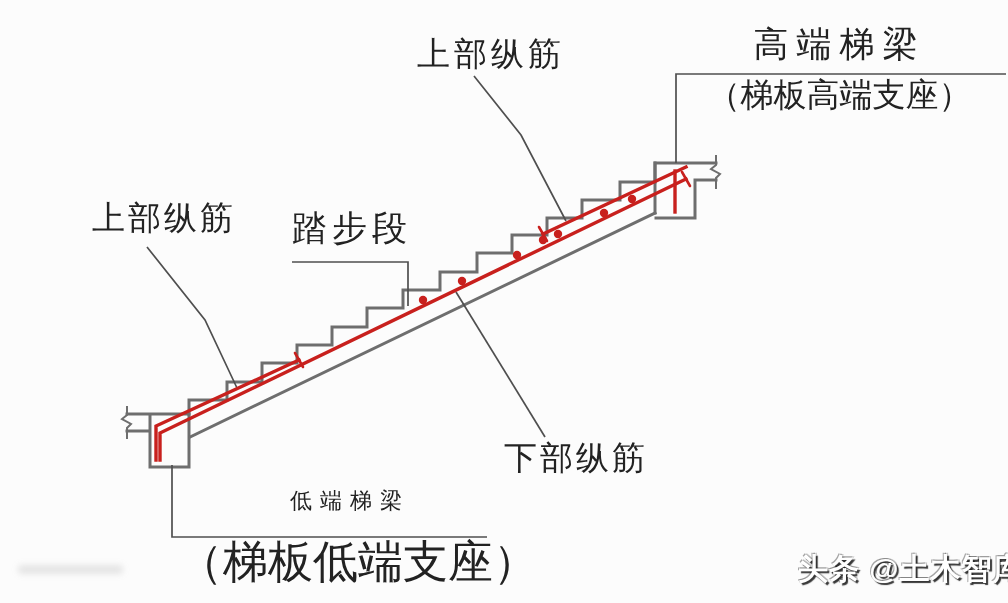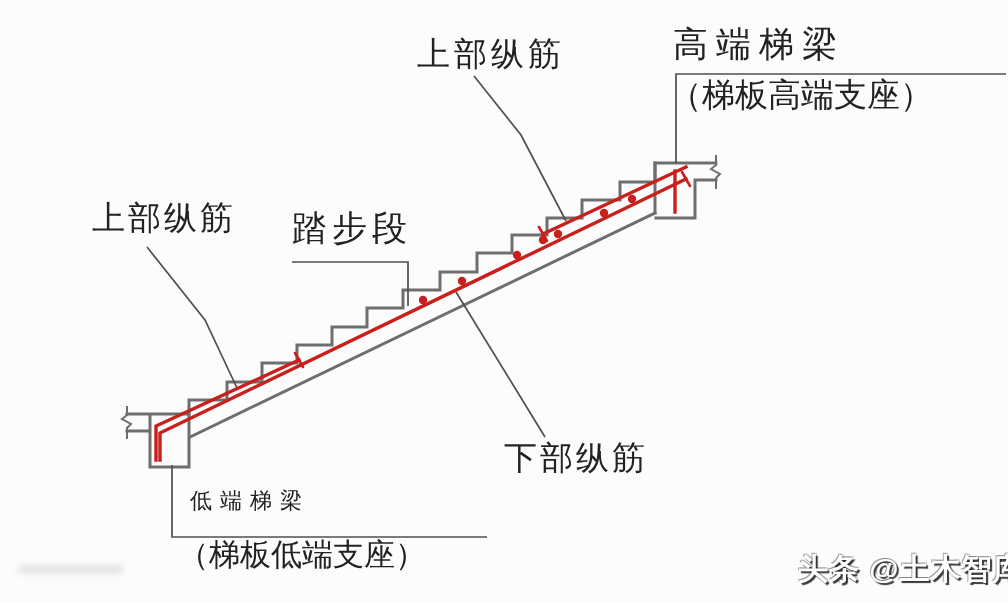--- a/index.html
+++ b/index.html
@@ -15,29 +15,29 @@
   .outline{fill:none;stroke:var(--outline);stroke-width:3;stroke-linejoin:miter;stroke-linecap:square;}
   .thin{fill:none;stroke:var(--outline);stroke-width:2;stroke-linecap:square;}
   .leader{fill:none;stroke:var(--leader);stroke-width:1.7;stroke-linecap:butt;}
   .rebar{fill:none;stroke:var(--rebar);stroke-width:3.4;stroke-linejoin:miter;stroke-linecap:square;}
   .rebar-tick{fill:none;stroke:var(--rebar);stroke-width:2.6;stroke-linecap:round;}
   #rebar-dots circle{fill:var(--rebar);stroke:none;}
   .label{
     position:absolute;color:var(--text);white-space:nowrap;line-height:1.05;
     font-family:"Liberation Serif","DejaVu Serif",serif;
   }
-  .centered{text-align:left;}
+  .centered{text-align:center;}
   #label-upper-top{left:417px;top:37px;font-size:33px;letter-spacing:4px;}
   #label-high-title{left:673px;top:27px;width:333px;font-size:35px;letter-spacing:8px;}
   #label-high-sub{left:669px;top:78px;width:341px;font-size:33px;letter-spacing:0px;}
   #label-upper-left{left:92px;top:201px;font-size:33px;letter-spacing:3px;}
   #label-steps{left:292px;top:211px;font-size:35px;letter-spacing:5px;}
   #label-lower{left:504px;top:441px;font-size:33px;letter-spacing:3px;}
   #label-low-title{left:190px;top:489px;width:320px;font-size:22px;letter-spacing:8px;}
-  #label-low-sub{left:178px;top:539px;width:344px;font-size:31px;letter-spacing:0px;}
+  #label-low-sub{left:178px;top:539px;width:344px;font-size:45px;letter-spacing:0px;}
   #watermark{
     left:798px;top:553px;font-size:30px;letter-spacing:1px;color:#ffffff;
     font-family:"Liberation Sans","DejaVu Sans",sans-serif;font-weight:bold;
     text-shadow:2px 2px 1px rgba(20,20,20,0.85), -1px -1px 0 rgba(60,60,60,0.45), 1px -1px 0 rgba(60,60,60,0.3);
   }
   #ghost-smudge{
     position:absolute;left:18px;top:565px;width:105px;height:9px;
     background:rgba(120,120,120,0.18);filter:blur(3px);border-radius:4px;
   }
 </style>

